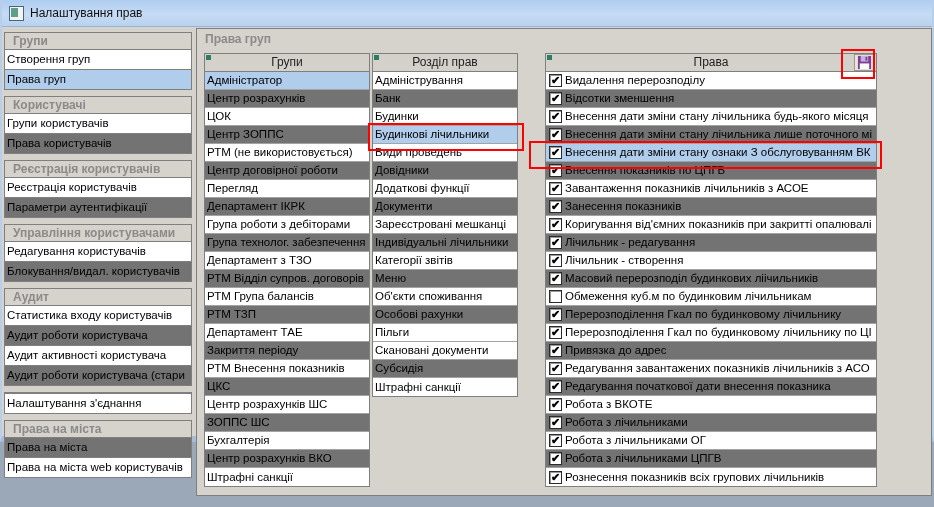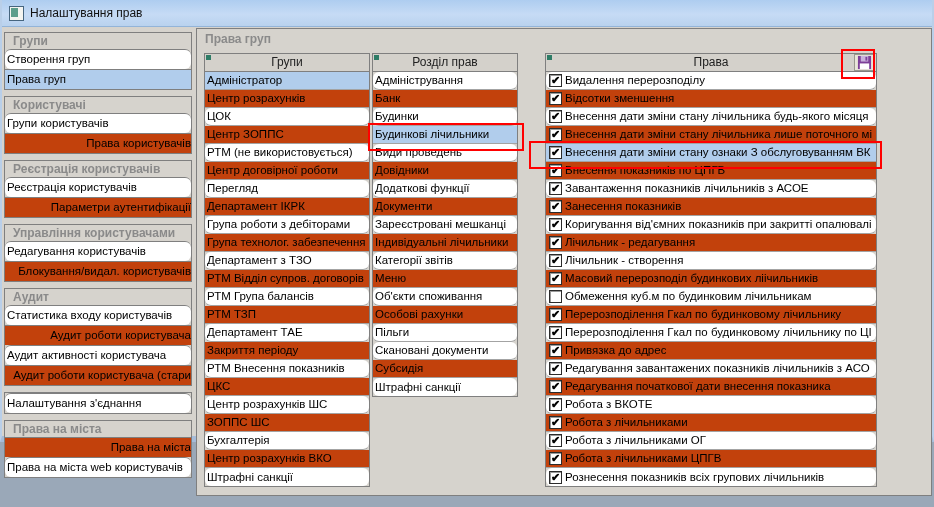--- a/index.html
+++ b/index.html
@@ -63,22 +63,22 @@
     position:relative;height:18px;box-sizing:border-box;border-bottom:1px solid #7f7f7f;
     background:#d4d1cb;text-align:center;font-size:12px;line-height:17px;color:#222;
   }
   .corner{position:absolute;left:1px;top:1px;width:5px;height:5px;background:#2e7c66;}
   .row{
     height:18px;box-sizing:border-box;border-bottom:1px solid #a3a3a3;
     font-size:11.5px;line-height:17px;padding-left:2px;color:#000;
     white-space:nowrap;overflow:hidden;display:flex;align-items:center;
   }
   .row:last-child{border-bottom:none;}
-  .bg-white{background:#ffffff;border-radius:6px;}
-  .bg-beige{background:#c2410c;text-align:right;}
+  .bg-white{background:#ffffff;}
+  .bg-beige{background:#737373;}
   .bg-selected{background:#b1cdec;}
   .lbl{white-space:nowrap;overflow:hidden;}
   .cb{
     flex-shrink:0;width:13px;height:13px;box-sizing:border-box;margin:0 3px 0 1px;
     border:1px solid #2b2b2b;background:#fff;
     font-size:11px;line-height:11px;font-weight:bold;color:#000;
     display:flex;align-items:center;justify-content:center;
     box-shadow:inset 1px 1px 0 #9a9a9a;
   }
   .save-btn{

